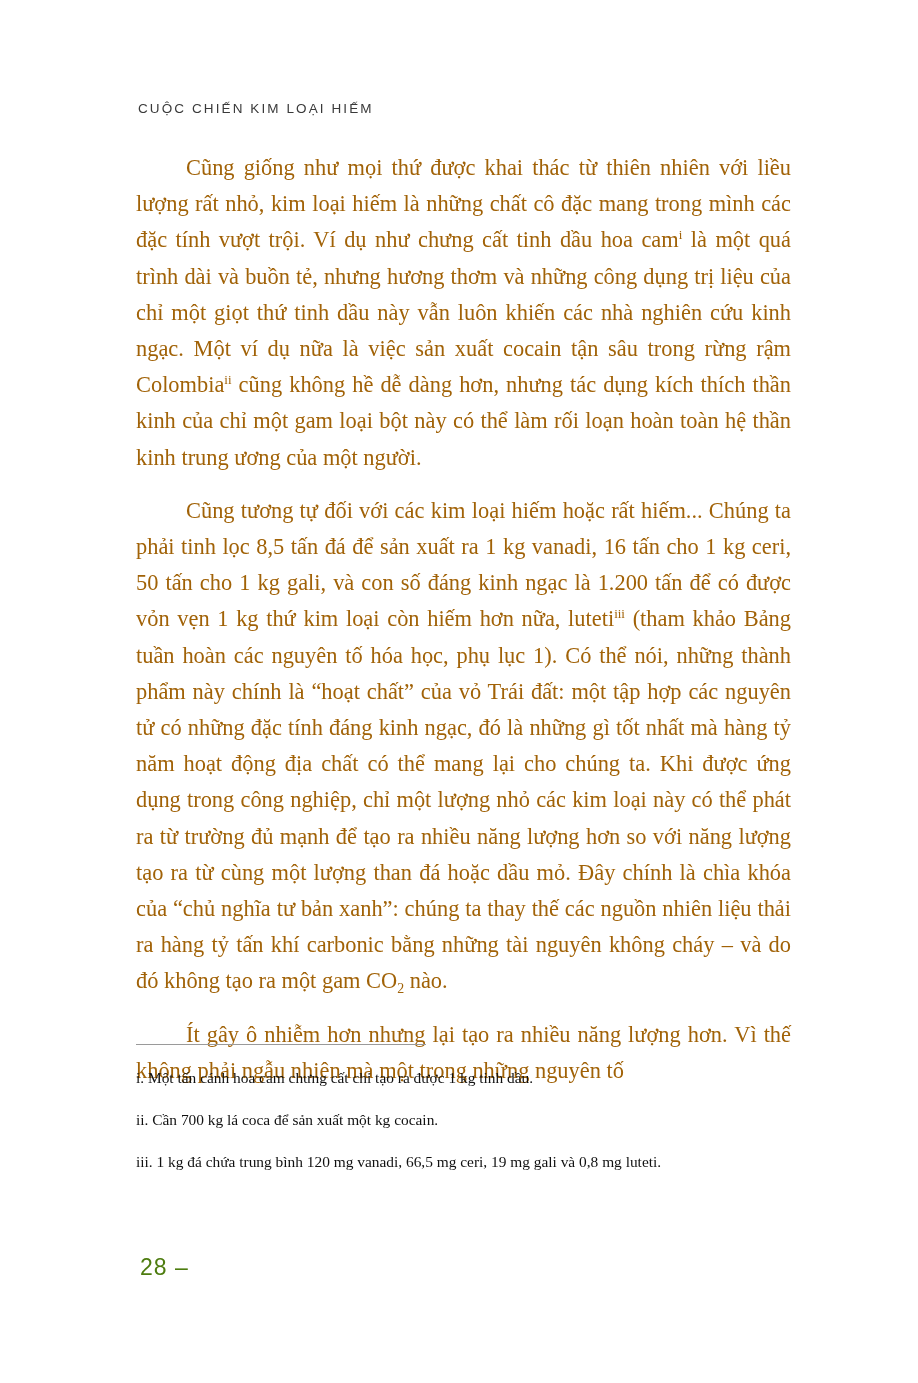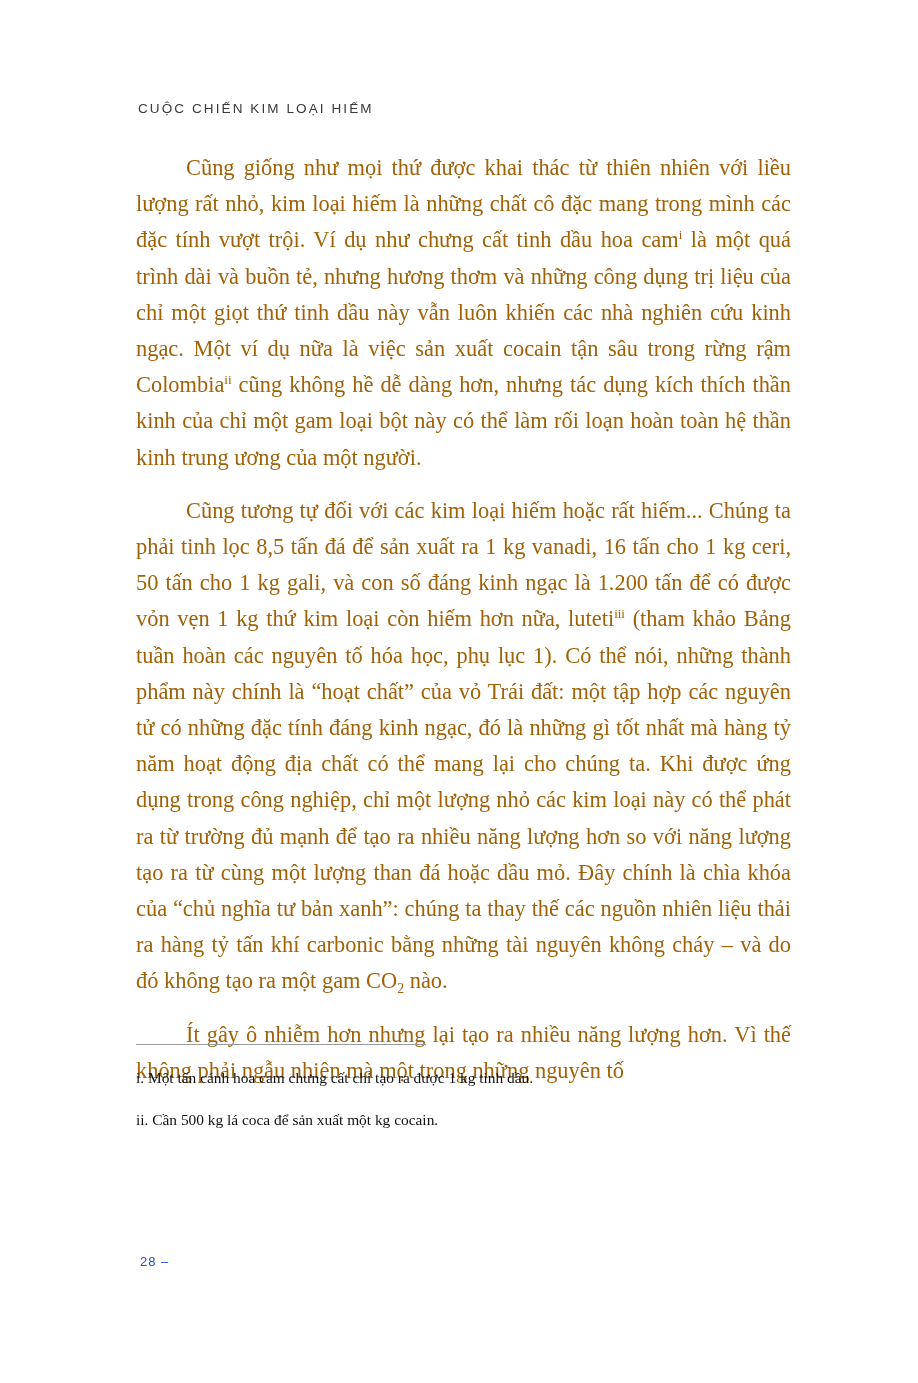--- a/index.html
+++ b/index.html
@@ -85,40 +85,41 @@
     text-align: left;
   }
   .footnote:last-child { margin-bottom: 0; }
 
   
   .folio {
     position: absolute;
     left: 140px;
     top: 1254px;
     font-family: "Liberation Sans", sans-serif;
-    font-size: 13px;
+    font-size: 23px;
     letter-spacing: 1px;
-    color: #1d4ed8;
+    color: #4d7c0f;
     white-space: nowrap;
   }
 </style>
 </head>
 <body>
 
 <div class="page">
 
   <div class="running-head">CUỘC CHIẾN KIM LOẠI HIẾM</div>
 
   <div class="body-block">
     <p class="para">Cũng giống như mọi thứ được khai thác từ thiên nhiên với liều lượng rất nhỏ, kim loại hiếm là những chất cô đặc mang trong mình các đặc tính vượt trội. Ví dụ như chưng cất tinh dầu hoa cam<sup>i</sup> là một quá trình dài và buồn tẻ, nhưng hương thơm và những công dụng trị liệu của chỉ một giọt thứ tinh dầu này vẫn luôn khiến các nhà nghiên cứu kinh ngạc. Một ví dụ nữa là việc sản xuất cocain tận sâu trong rừng rậm Colombia<sup>ii</sup> cũng không hề dễ dàng hơn, nhưng tác dụng kích thích thần kinh của chỉ một gam loại bột này có thể làm rối loạn hoàn toàn hệ thần kinh trung ương của một người.</p>
     <p class="para">Cũng tương tự đối với các kim loại hiếm hoặc rất hiếm... Chúng ta phải tinh lọc 8,5 tấn đá để sản xuất ra 1 kg vanadi, 16 tấn cho 1 kg ceri, 50 tấn cho 1 kg gali, và con số đáng kinh ngạc là 1.200 tấn để có được vỏn vẹn 1 kg thứ kim loại còn hiếm hơn nữa, luteti<sup>iii</sup> (tham khảo Bảng tuần hoàn các nguyên tố hóa học, phụ lục 1). Có thể nói, những thành phẩm này chính là “hoạt chất” của vỏ Trái đất: một tập hợp các nguyên tử có những đặc tính đáng kinh ngạc, đó là những gì tốt nhất mà hàng tỷ năm hoạt động địa chất có thể mang lại cho chúng ta. Khi được ứng dụng trong công nghiệp, chỉ một lượng nhỏ các kim loại này có thể phát ra từ trường đủ mạnh để tạo ra nhiều năng lượng hơn so với năng lượng tạo ra từ cùng một lượng than đá hoặc dầu mỏ. Đây chính là chìa khóa của “chủ nghĩa tư bản xanh”: chúng ta thay thế các nguồn nhiên liệu thải ra hàng tỷ tấn khí carbonic bằng những tài nguyên không cháy – và do đó không tạo ra một gam CO<sub>2</sub> nào.</p>
     <p class="para">Ít gây ô nhiễm hơn nhưng lại tạo ra nhiều năng lượng hơn. Vì thế không phải ngẫu nhiên mà một trong những nguyên tố</p>
   </div>
 
   <div class="footnotes">
     <hr class="footnote-rule">
     <p class="footnote">i. Một tấn cánh hoa cam chưng cất chỉ tạo ra được 1 kg tinh dầu.</p>
-    <p class="footnote">ii. Cần 500 kg lá coca để sản xuất một kg cocain.</p>
+    <p class="footnote">ii. Cần 700 kg lá coca để sản xuất một kg cocain.</p>
+    <p class="footnote">iii. 1 kg đá chứa trung bình 120 mg vanadi, 66,5 mg ceri, 19 mg gali và 0,8 mg luteti.</p>
   </div>
 
   <div class="folio">28 –</div>
 
 </div>
 
 </body></html>

